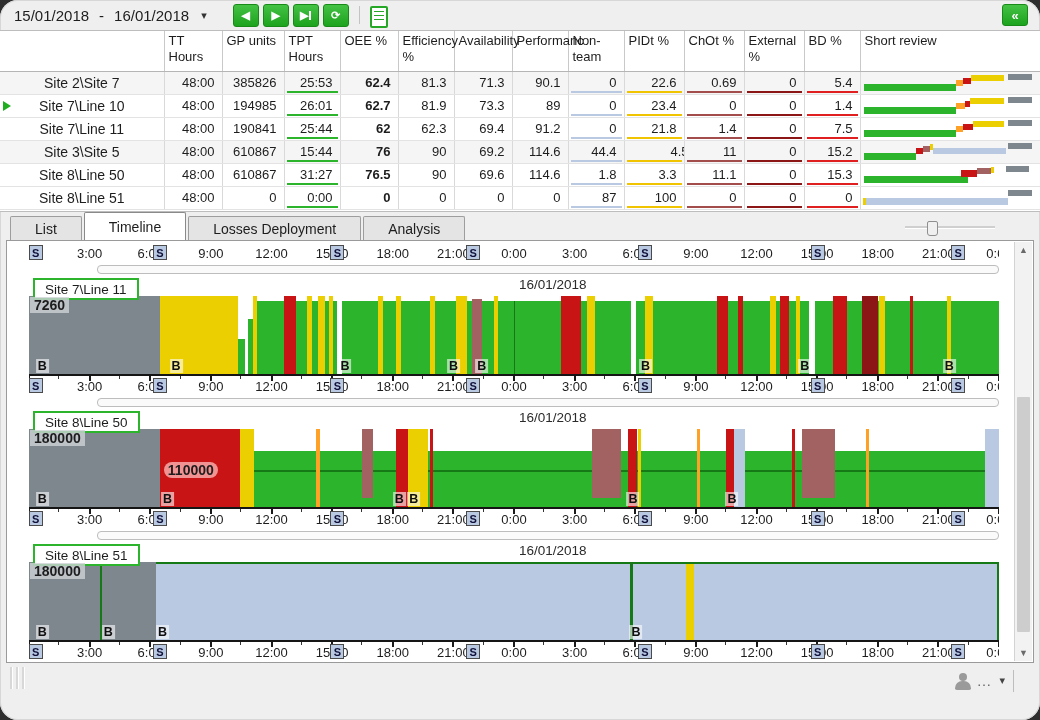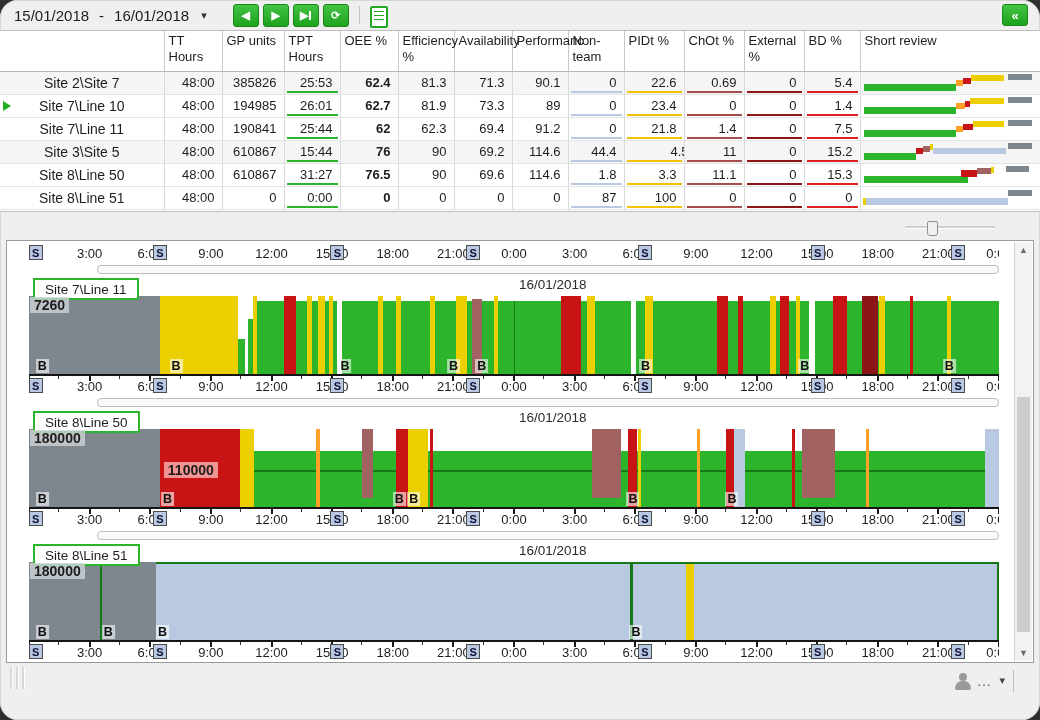--- a/index.html
+++ b/index.html
@@ -453,20 +453,26 @@
                 <div style="left: 2%; width: 82%; top: 48%; height: 36%; background: rgb(185, 201, 225);"></div>
                 <div style="left: 84%; width: 14%; top: 8%; height: 32%; background: rgb(126, 134, 142);"></div>
               </div>
             </td>
           </tr>
         </tbody>
     </table>
   </div>
 
   <div class="tabbar">
+    <div id="tabs" style="display: flex; align-items: flex-end;">
+        <div class="tab">List</div>
+        <div class="tab active">Timeline</div>
+        <div class="tab">Losses Deployment</div>
+        <div class="tab">Analysis</div>
+      </div>
     <div class="slider">
       <div class="track"></div>
       <div class="thumb"></div>
     </div>
   </div>
 
   <div class="panel">
     <div class="tl-inner">
       <div class="axis" id="axis-top" style="margin-top:2px;">
           <span class="lab" style="left: 0%;">0:00</span>
@@ -626,21 +632,21 @@
               <div class="seg" style="left: 61.8%; width: 0.9%; background: rgb(200, 20, 20); bottom: 0px; height: 100%;"></div>
               <div class="seg" style="left: 62.8%; width: 0.3%; background: rgb(236, 207, 0); bottom: 0px; height: 100%;"></div>
               <div class="seg" style="left: 68.9%; width: 0.3%; background: rgb(255, 161, 38); bottom: 0px; height: 100%;"></div>
               <div class="seg" style="left: 71.9%; width: 0.8%; background: rgb(200, 20, 20); bottom: 0px; height: 100%;"></div>
               <div class="seg" style="left: 72.7%; width: 1.1%; background: rgb(185, 201, 225); bottom: 0px; height: 100%;"></div>
               <div class="seg" style="left: 78.7%; width: 0.3%; background: rgb(200, 20, 20); bottom: 0px; height: 100%;"></div>
               <div class="seg" style="left: 79.7%; width: 3.4%; background: rgb(163, 98, 98); top: 0px; height: 88%;"></div>
               <div class="seg" style="left: 86.3%; width: 0.3%; background: rgb(255, 161, 38); bottom: 0px; height: 100%;"></div>
               <div class="seg" style="left: 98.6%; width: 1.4%; background: rgb(185, 201, 225); bottom: 0px; height: 100%;"></div>
               <div class="tag1">180000</div>
-              <div class="tag2" style="left: 13.9%; top: 42%;">110000</div>
+              <div class="tag2" style="left: 13.9%; top: 42%; border-radius: 8px;">110000</div>
               <span class="bmark" style="left: 1.1%;">B</span>
               <span class="bmark" style="left: 14%;">B</span>
               <span class="bmark" style="left: 37.9%;">B</span>
               <span class="bmark" style="left: 39.4%;">B</span>
               <span class="bmark" style="left: 62%;">B</span>
               <span class="bmark" style="left: 72.2%;">B</span>
             </div>
             <div class="axis">
               <div class="tick" style="left: calc(0% - 1px);"></div>
               <div class="tick m" style="left: calc(3.125% - 1px);"></div>

